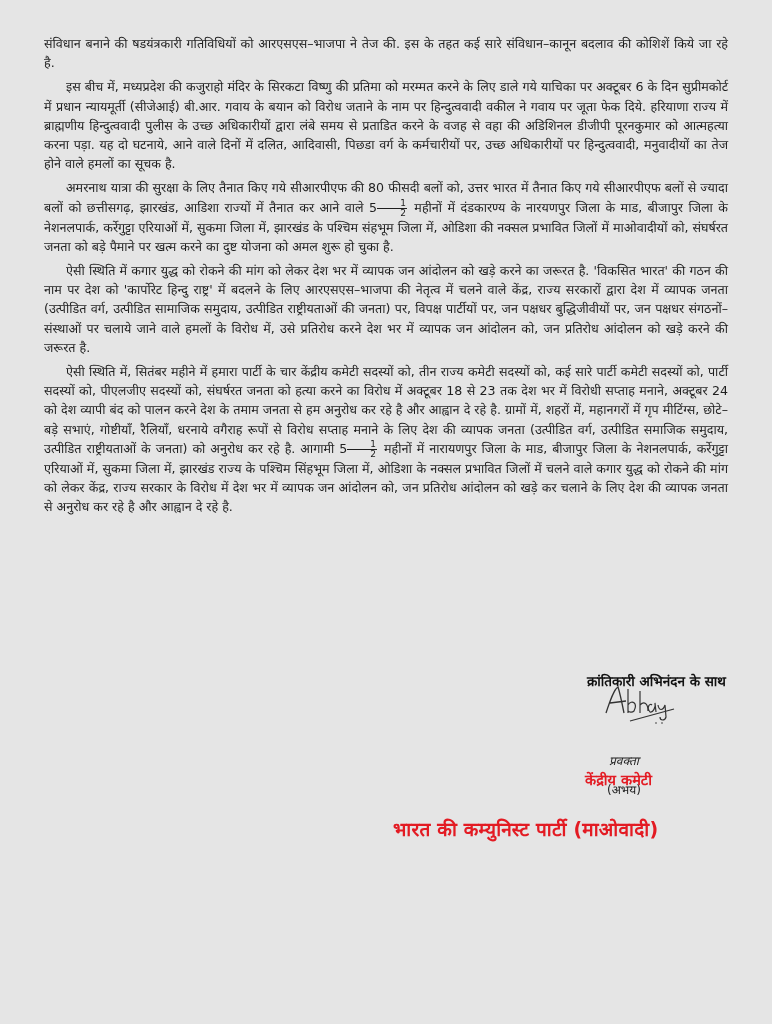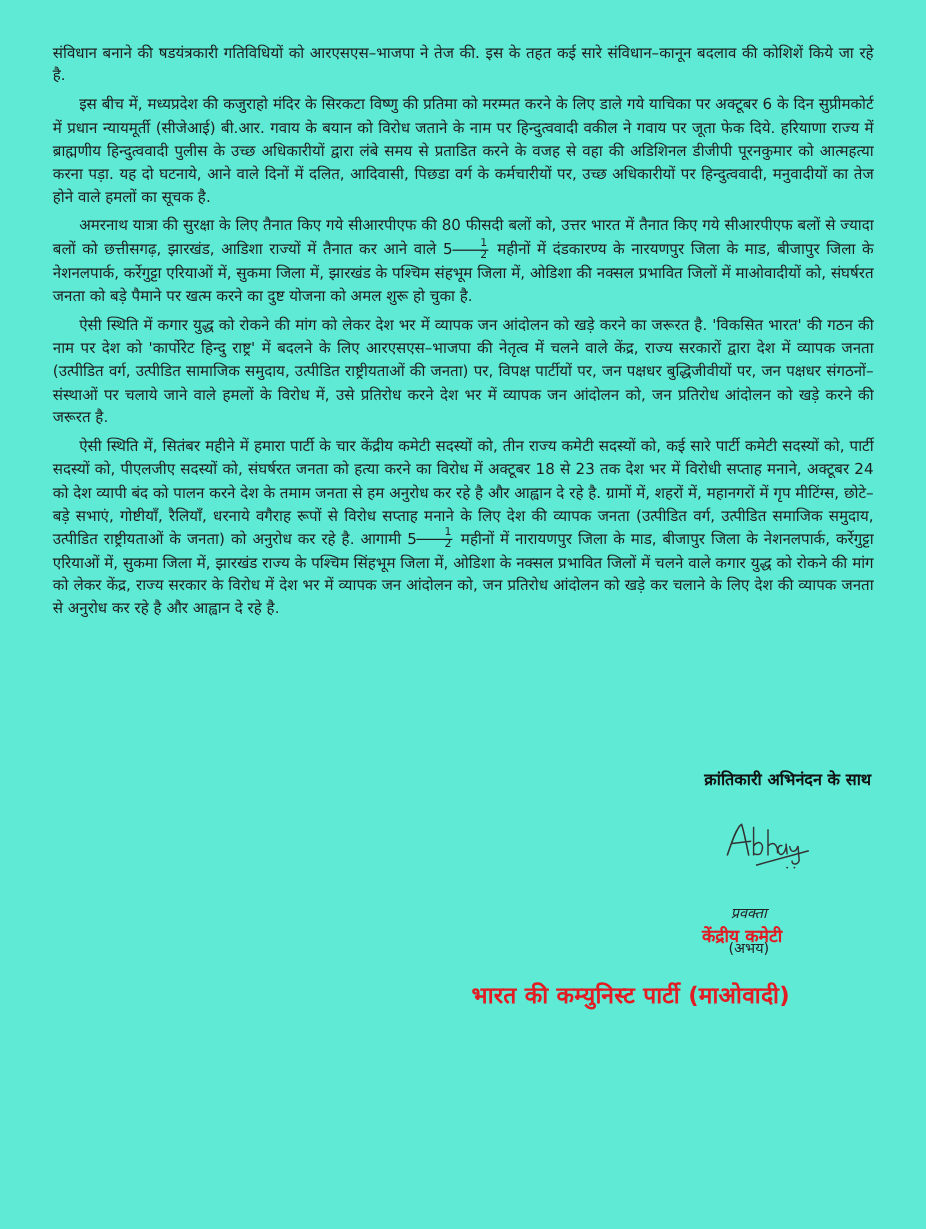--- a/index.html
+++ b/index.html
@@ -1,35 +1,35 @@
 <!DOCTYPE html>
 <html><head>
 <meta charset="utf-8">
 <style>
   html, body { margin: 0; padding: 0; background: #ffffff; }
   body { width: 772px; height: 1024px; position: relative; overflow: hidden; }
   .page {
     position: absolute; left: 0; top: 0; width: 772px; height: 1024px;
-    background: #5eead4; color: #1a1a1a;
+    background: #e5e5e5; color: #1a1a1a;
     font-family: "DejaVu Sans", sans-serif;
   }
   .body-text {
     position: absolute; left: 44px; top: 34px; width: 684px;
     font-size: 12.6px; line-height: 19.2px; text-align: justify;
     color: #1e1e1e;
   }
   .body-text p { margin: 0 0 5px 0; text-indent: 22px; }
   .body-text p.first { text-indent: 0; }
   .frac {
     display: inline-flex; flex-direction: column; align-items: center;
     vertical-align: middle; font-size: 9px; line-height: 9px; margin: 0 2px 0 0;
   }
   .frac .num { border-bottom: 1px solid #1e1e1e; padding: 0 1px; }
   .greeting {
-    position: absolute; right: 46px; top: 640px;
+    position: absolute; right: 46px; top: 672px;
     font-size: 13.5px; font-weight: bold; color: #111;
   }
   .signature {
     position: absolute; left: 600px; top: 683px; width: 80px; height: 42px;
   }
   .sig-name {
     position: absolute; left: 607px; top: 733px; font-size: 12px; color: #222; margin-top: 48px;
   }
   .sig-title {
     position: absolute; left: 609px; top: 752px; font-size: 12px; color: #222; font-style: italic;

